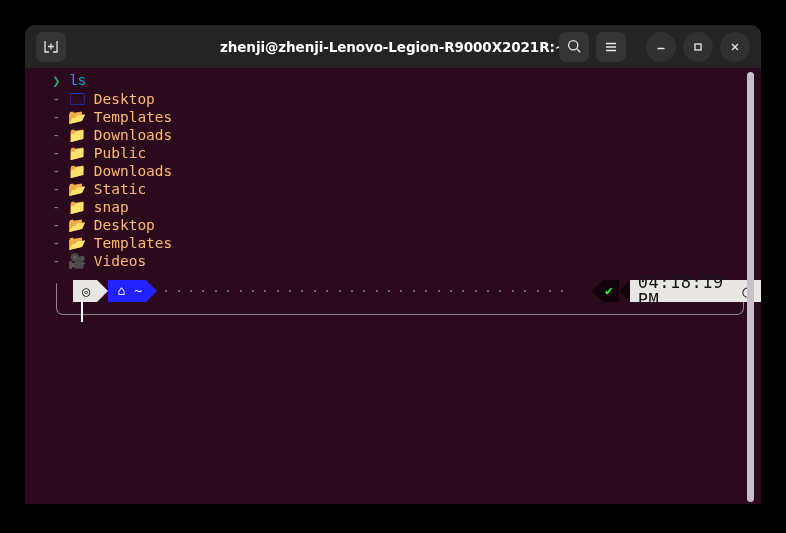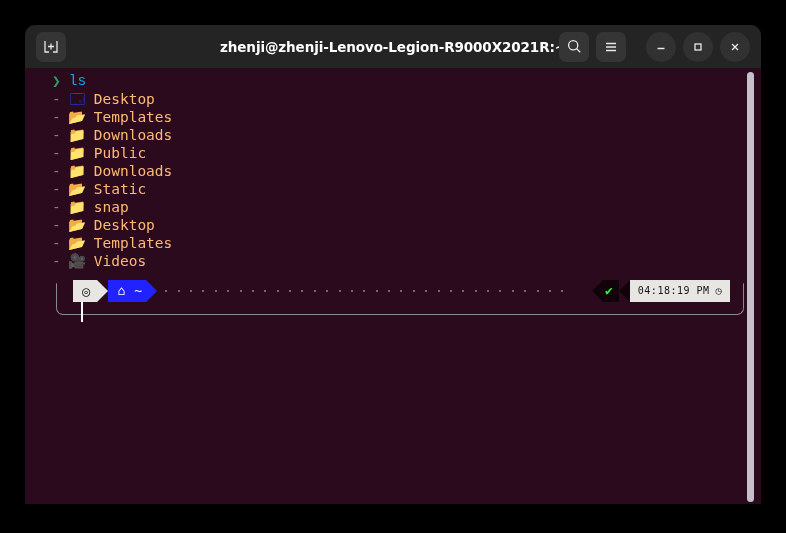--- a/index.html
+++ b/index.html
@@ -147,21 +147,21 @@
   .arrow-dark-light {
     width: 0; height: 0;
     border-top: 11px solid transparent;
     border-bottom: 11px solid transparent;
     border-right: 11px solid #120209;
   }
   .seg-time {
     background: #e8e6e3; color: #141414;
     display: flex; align-items: center; gap: 6px;
     padding: 0 8px 0 8px;
-    font-size: 10px; letter-spacing: 0.5px;
+    font-size: 17px; letter-spacing: 0.5px;
   }
   .cursor {
     position: absolute;
     left: 29px; top: 22px;
     width: 2px; height: 20px;
     background: #ffffff;
   }
 
   
   .scrollbar {

